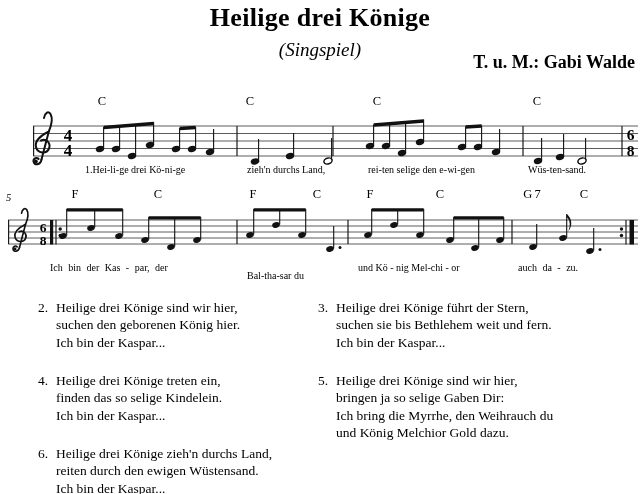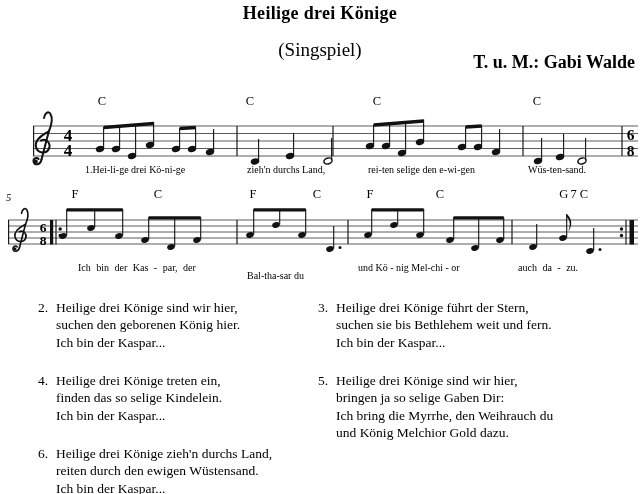--- a/index.html
+++ b/index.html
@@ -1,23 +1,23 @@
 <!DOCTYPE html>
 <html><head>
 <meta charset="utf-8">
 <style>
   html,body{margin:0;padding:0;background:#ffffff;}
   #page{position:relative;width:640px;height:494px;background:#ffffff;overflow:hidden;
         font-family:"Liberation Serif", serif;color:#000;}
   .title{position:absolute;top:3px;left:0;right:0;text-align:center;
-         font-size:18px;font-weight:bold;letter-spacing:.3px;}
-  .subtitle{position:absolute;top:39px;left:0;right:0;text-align:center;font-size:19px;}
+         font-size:26px;font-weight:bold;letter-spacing:.3px;}
+  .subtitle{position:absolute;top:39px;left:0;right:0;text-align:center;font-size:19px;font-style:italic;}
   .credit{position:absolute;top:52px;right:5px;font-size:18px;font-weight:bold;}
   .chord{position:absolute;font-size:12.5px;transform:translateX(-50%);white-space:nowrap;}
-  .g7{letter-spacing:2px;margin-left:36px;}
+  .g7{letter-spacing:2px;}
   .lyric{position:absolute;font-size:10px;white-space:nowrap;}
   .ws3{word-spacing:3px;}
   .mnum{position:absolute;left:6px;top:192px;font-size:10.5px;font-style:italic;}
   .verse{position:absolute;font-size:13.5px;line-height:17.3px;padding-left:18px;white-space:nowrap;}
   .vnum{position:absolute;left:0;top:0;}
   svg{position:absolute;left:0;top:0;}
   .sl{stroke:#4a4a4a;stroke-width:0.9;}
   .bl{stroke:#1a1a1a;stroke-width:1.2;}
   .st{stroke:#111;stroke-width:1.1;fill:none;}
   .nh{fill:#111;}
@@ -228,21 +228,21 @@
   <div class="mnum">5</div>
   <span class="chord" style="left:75px;top:187px">F</span>
   <span class="chord" style="left:158px;top:187px">C</span>
   <span class="chord" style="left:253px;top:187px">F</span>
   <span class="chord" style="left:317px;top:187px">C</span>
   <span class="chord" style="left:370px;top:187px">F</span>
   <span class="chord" style="left:440px;top:187px">C</span>
   <span class="chord g7" style="left:533px;top:187px">G7</span>
   <span class="chord" style="left:584px;top:187px">C</span>
 
-  <div class="lyric ws3" style="left:78px;top:262px">Ich bin der Kas - par, der</div>
+  <div class="lyric ws3" style="left:50px;top:262px">Ich bin der Kas - par, der</div>
   <div class="lyric" style="left:247px;top:270px">Bal-tha-sar du</div>
   <div class="lyric" style="left:358px;top:262px">und Kö - nig Mel-chi - or</div>
   <div class="lyric ws3" style="left:518px;top:262px">auch da - zu.</div>
 
   <div class="verse" style="left:38px;top:299px">
     <span class="vnum">2.</span>
     <div>Heilige drei Könige sind wir hier,</div>
     <div>suchen den geborenen König hier.</div>
     <div>Ich bin der Kaspar...</div>
   </div>

